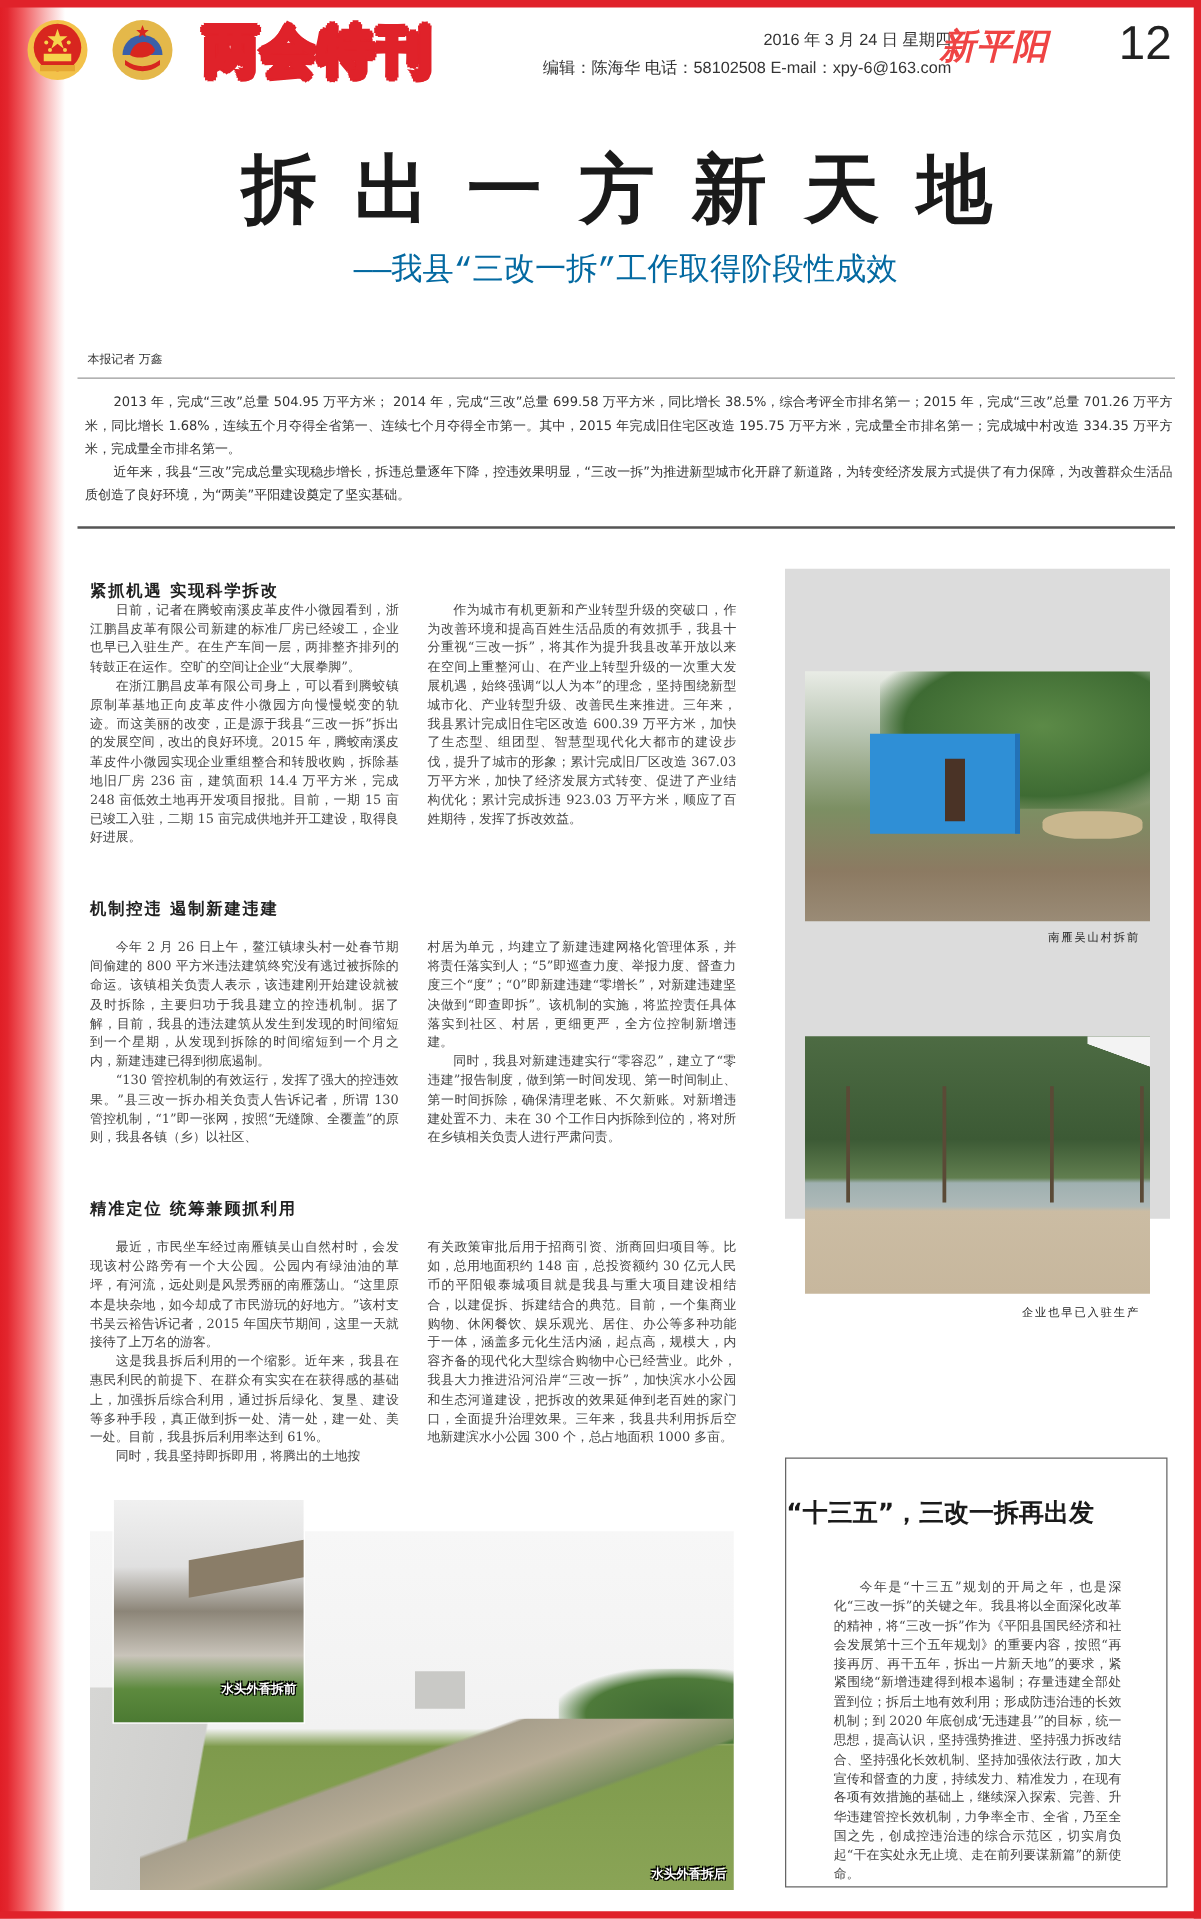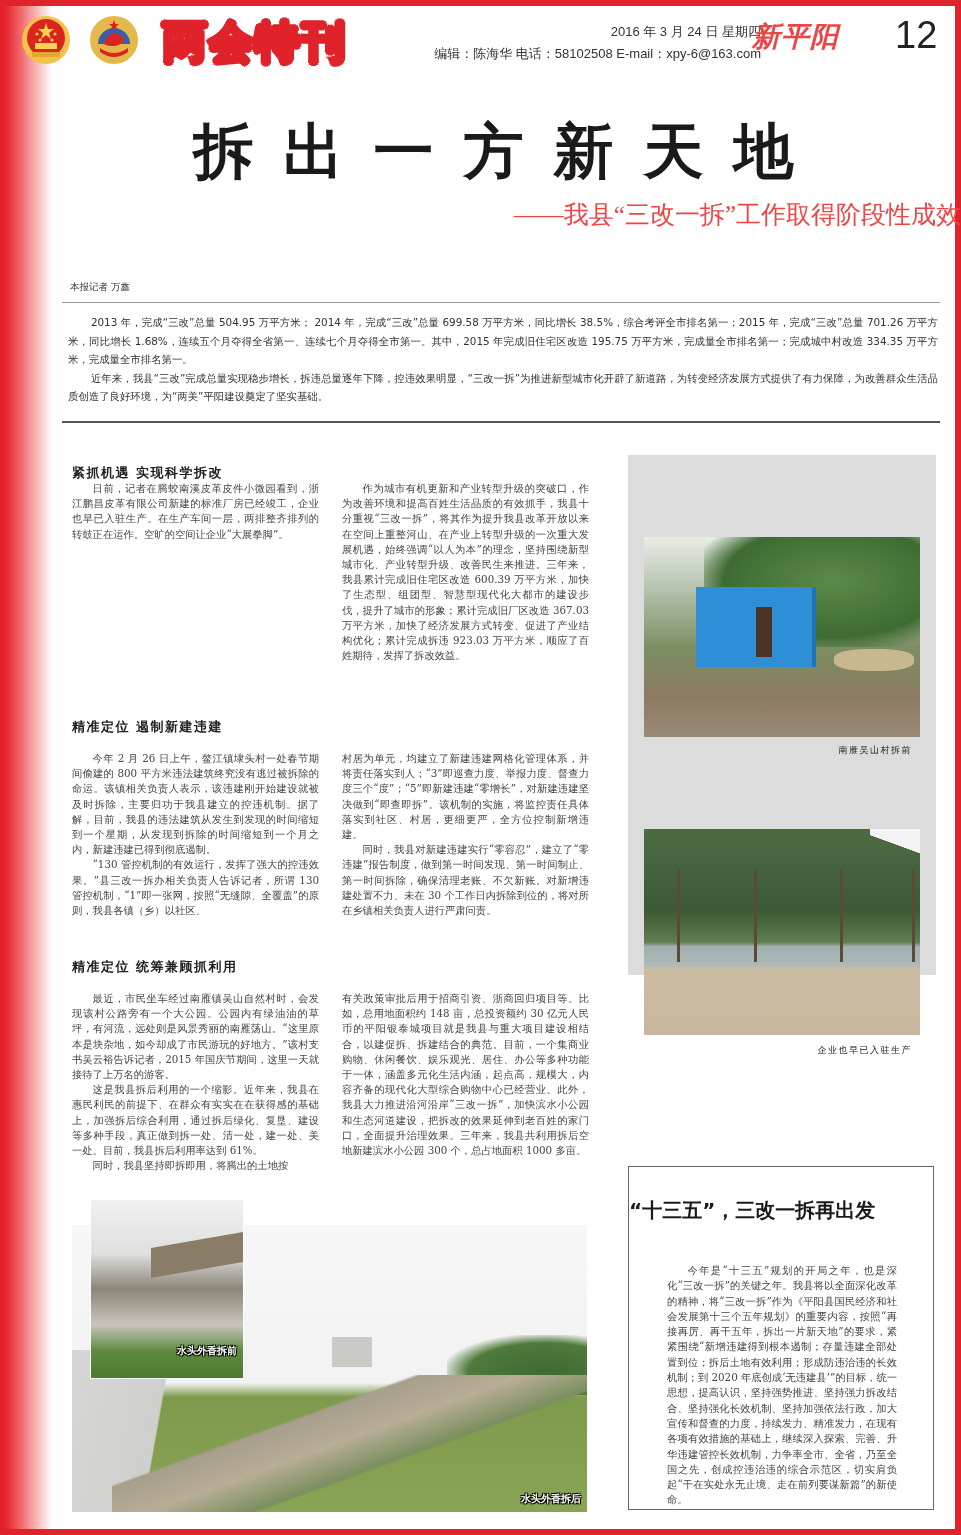--- a/index.html
+++ b/index.html
@@ -41,22 +41,22 @@
   .page-num {
     position: absolute; left: 895px; top: 14px;
     font-family: "Liberation Sans", sans-serif; font-size: 38px; color: #222;
   }
   .headline {
     position: absolute; left: 0; width: 961px; top: 112px; text-align: center;
     font-family: "DejaVu Sans", sans-serif; font-weight: bold; font-size: 60px;
     letter-spacing: 30px; color: #1a1a1a; padding-left: 56px; box-sizing: border-box;
   }
   .subhead {
-    position: absolute; left: 0; width: 961px; top: 198px; text-align: right;
-    font-family: Liberation Serif, serif; font-size: 25px; color: #ef4444;
+    position: absolute; left: 0; width: 961px; top: 198px; text-align: center;
+    font-family: Liberation Mono, monospace; font-size: 25px; color: #0369a1;
     padding-left: 40px; box-sizing: border-box;
   }
   .byline {
     position: absolute; left: 70px; top: 281px;
     font-family: "DejaVu Sans", sans-serif; font-size: 9.5px; color: #333;
   }
   .hr { position: absolute; left: 62px; width: 878px; height: 1px; background: #999; }
   .lead {
     position: absolute; left: 68px; width: 870px; top: 313px;
     font-family: "DejaVu Sans", sans-serif; font-size: 10.4px; line-height: 18.5px; color: #333;
@@ -146,32 +146,33 @@
 
 <div class="lead">
   <p>2013 年，完成“三改”总量 504.95 万平方米； 2014 年，完成“三改”总量 699.58 万平方米，同比增长 38.5%，综合考评全市排名第一；2015 年，完成“三改”总量 701.26 万平方米，同比增长 1.68%，连续五个月夺得全省第一、连续七个月夺得全市第一。其中，2015 年完成旧住宅区改造 195.75 万平方米，完成量全市排名第一；完成城中村改造 334.35 万平方米，完成量全市排名第一。</p>
   <p>近年来，我县“三改”完成总量实现稳步增长，拆违总量逐年下降，控违效果明显，“三改一拆”为推进新型城市化开辟了新道路，为转变经济发展方式提供了有力保障，为改善群众生活品质创造了良好环境，为“两美”平阳建设奠定了坚实基础。</p>
 </div>
 <div class="hr" style="top:421px;height:2px;background:#555"></div>
 
 <div class="sec-title" style="top:464px">紧抓机遇  实现科学拆改</div>
 <div class="col" style="left:72px;top:481px">
   <p>日前，记者在腾蛟南溪皮革皮件小微园看到，浙江鹏昌皮革有限公司新建的标准厂房已经竣工，企业也早已入驻生产。在生产车间一层，两排整齐排列的转鼓正在运作。空旷的空间让企业“大展拳脚”。</p>
+  <p>在浙江鹏昌皮革有限公司身上，可以看到腾蛟镇原制革基地正向皮革皮件小微园方向慢慢蜕变的轨迹。而这美丽的改变，正是源于我县“三改一拆”拆出的发展空间，改出的良好环境。2015 年，腾蛟南溪皮革皮件小微园实现企业重组整合和转股收购，拆除基地旧厂房 236 亩，建筑面积 14.4 万平方米，完成 248 亩低效土地再开发项目报批。目前，一期 15 亩已竣工入驻，二期 15 亩完成供地并开工建设，取得良好进展。</p>
 </div>
 <div class="col" style="left:342px;top:481px">
   <p>作为城市有机更新和产业转型升级的突破口，作为改善环境和提高百姓生活品质的有效抓手，我县十分重视“三改一拆”，将其作为提升我县改革开放以来在空间上重整河山、在产业上转型升级的一次重大发展机遇，始终强调“以人为本”的理念，坚持围绕新型城市化、产业转型升级、改善民生来推进。三年来，我县累计完成旧住宅区改造 600.39 万平方米，加快了生态型、组团型、智慧型现代化大都市的建设步伐，提升了城市的形象；累计完成旧厂区改造 367.03 万平方米，加快了经济发展方式转变、促进了产业结构优化；累计完成拆违 923.03 万平方米，顺应了百姓期待，发挥了拆改效益。</p>
 </div>
 
-<div class="sec-title" style="top:718px">精准定位    遏制新建违建</div>
+<div class="sec-title" style="top:718px">机制控违    遏制新建违建</div>
 <div class="col" style="left:72px;top:751px">
   <p>今年 2 月 26 日上午，鳌江镇埭头村一处春节期间偷建的 800 平方米违法建筑终究没有逃过被拆除的命运。该镇相关负责人表示，该违建刚开始建设就被及时拆除，主要归功于我县建立的控违机制。据了解，目前，我县的违法建筑从发生到发现的时间缩短到一个星期，从发现到拆除的时间缩短到一个月之内，新建违建已得到彻底遏制。</p>
   <p>“130 管控机制的有效运行，发挥了强大的控违效果。”县三改一拆办相关负责人告诉记者，所谓 130 管控机制，“1”即一张网，按照“无缝隙、全覆盖”的原则，我县各镇（乡）以社区、</p>
 </div>
 <div class="col" style="left:342px;top:751px">
-  <p class="cont">村居为单元，均建立了新建违建网格化管理体系，并将责任落实到人；“3”即巡查力度、举报力度、督查力度三个“度”；“5”即新建违建“零增长”，对新建违建坚决做到“即查即拆”。该机制的实施，将监控责任具体落实到社区、村居，更细更严，全方位控制新增违建。</p>
+  <p class="cont">村居为单元，均建立了新建违建网格化管理体系，并将责任落实到人；“5”即巡查力度、举报力度、督查力度三个“度”；“0”即新建违建“零增长”，对新建违建坚决做到“即查即拆”。该机制的实施，将监控责任具体落实到社区、村居，更细更严，全方位控制新增违建。</p>
   <p>同时，我县对新建违建实行“零容忍”，建立了“零违建”报告制度，做到第一时间发现、第一时间制止、第一时间拆除，确保清理老账、不欠新账。对新增违建处置不力、未在 30 个工作日内拆除到位的，将对所在乡镇相关负责人进行严肃问责。</p>
 </div>
 
 <div class="sec-title" style="top:958px">精准定位    统筹兼顾抓利用</div>
 <div class="col" style="left:72px;top:991px">
   <p>最近，市民坐车经过南雁镇吴山自然村时，会发现该村公路旁有一个大公园。公园内有绿油油的草坪，有河流，远处则是风景秀丽的南雁荡山。“这里原本是块杂地，如今却成了市民游玩的好地方。”该村支书吴云裕告诉记者，2015 年国庆节期间，这里一天就接待了上万名的游客。</p>
   <p>这是我县拆后利用的一个缩影。近年来，我县在惠民利民的前提下、在群众有实实在在获得感的基础上，加强拆后综合利用，通过拆后绿化、复垦、建设等多种手段，真正做到拆一处、清一处，建一处、美一处。目前，我县拆后利用率达到 61%。</p>
   <p>同时，我县坚持即拆即用，将腾出的土地按</p>
 </div>
 <div class="col" style="left:342px;top:991px">

